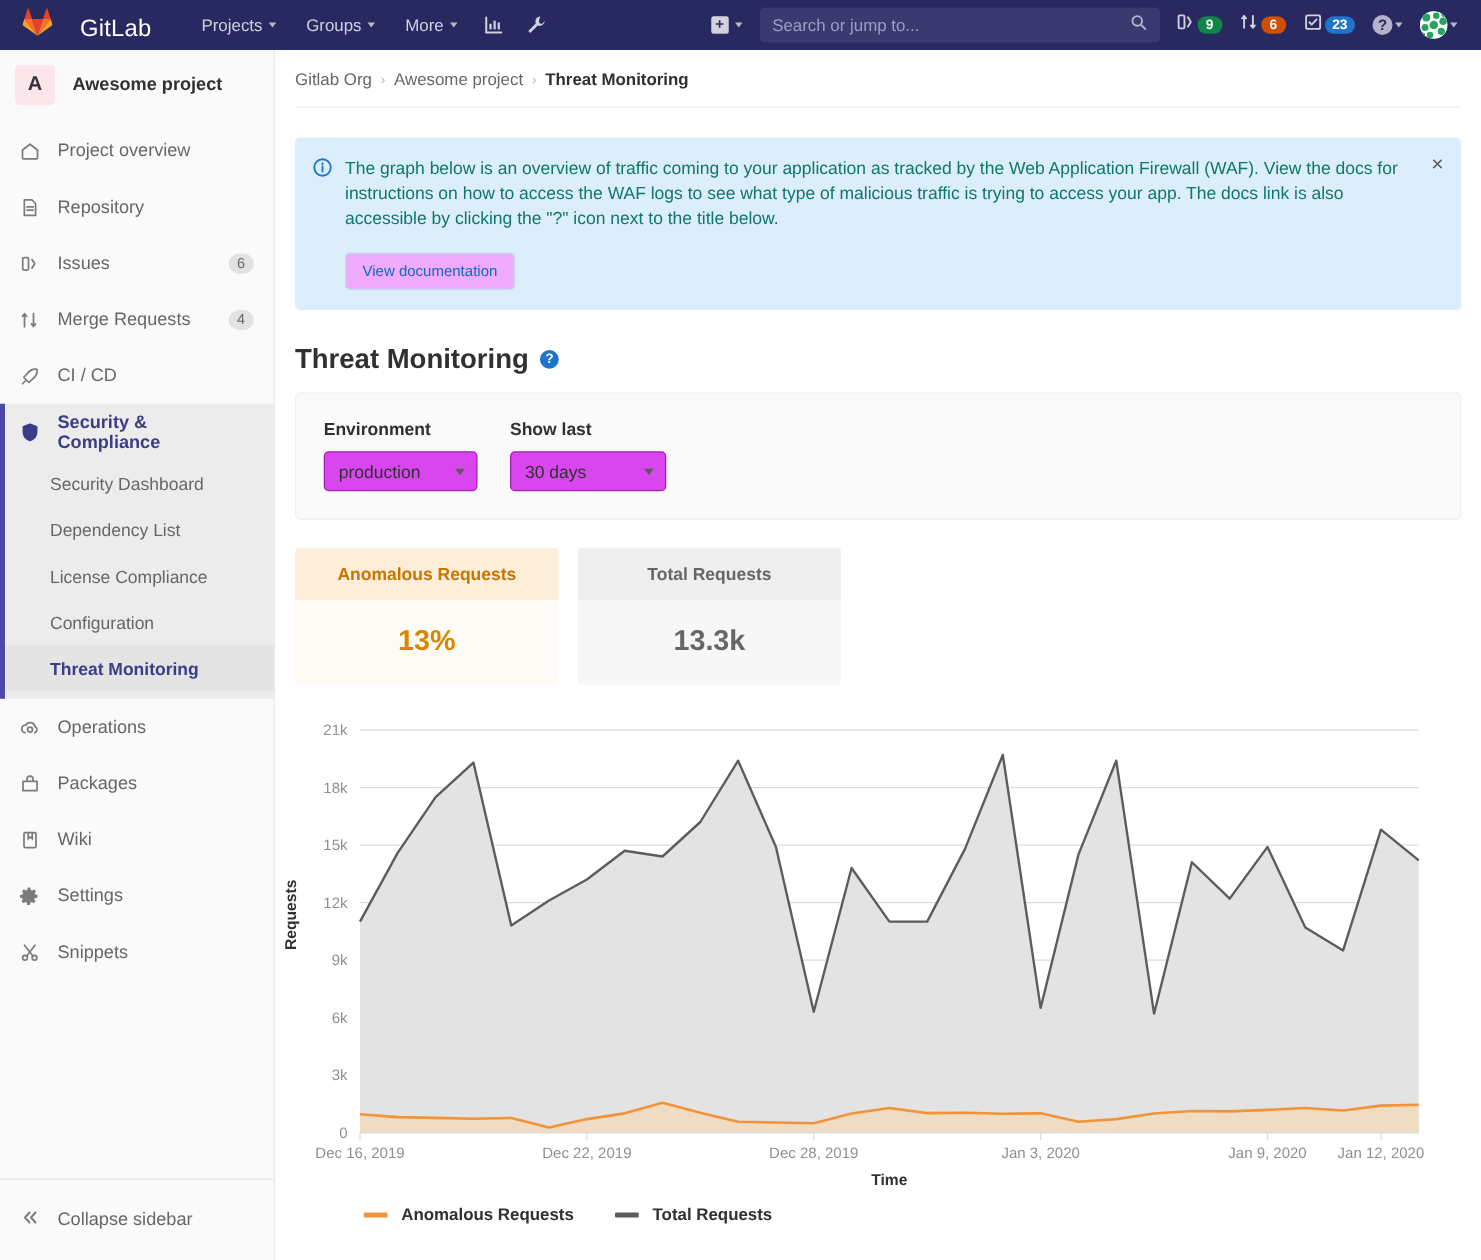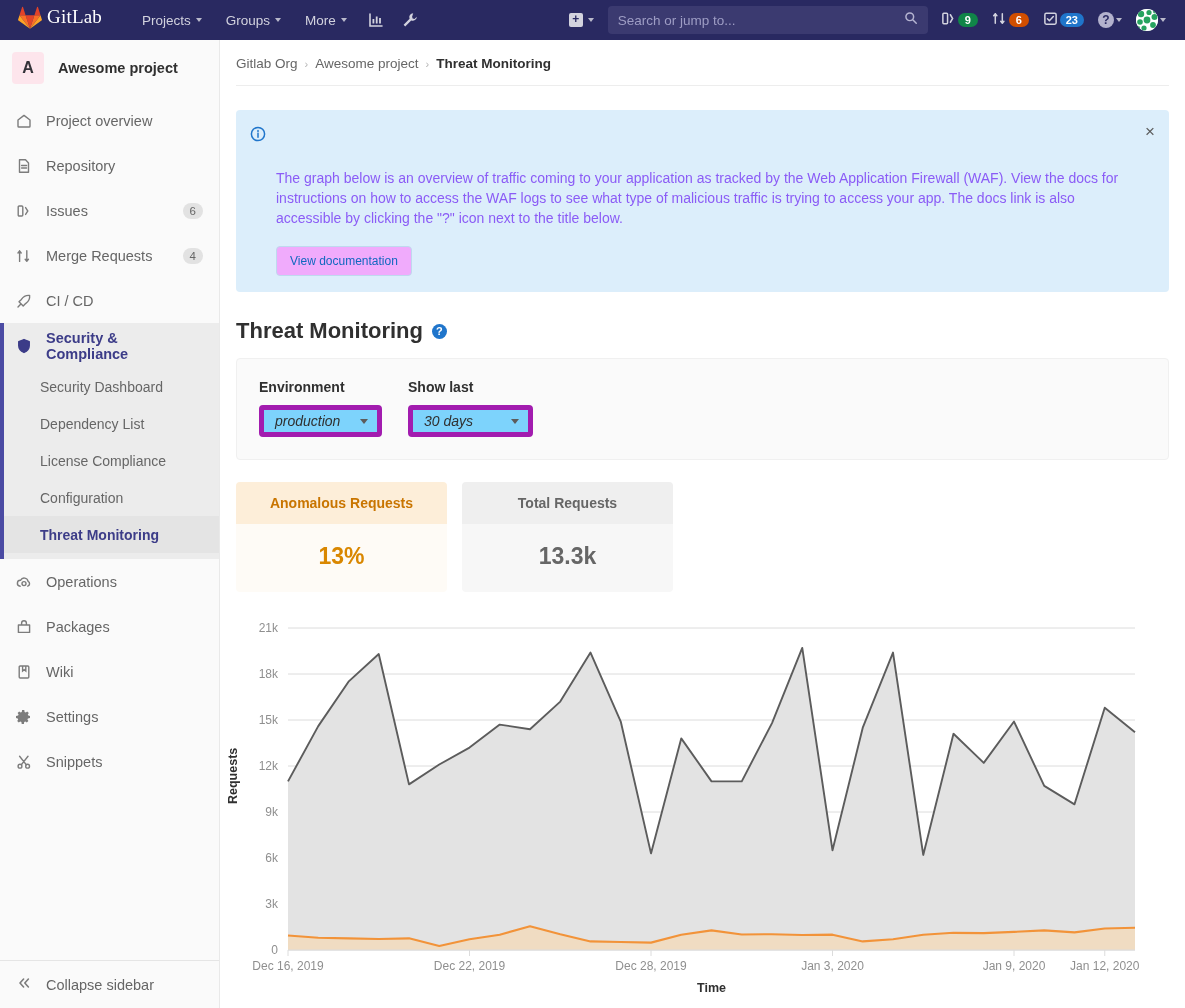--- a/index.html
+++ b/index.html
@@ -7,21 +7,21 @@
     width: 1185px; height: 1008px;
     font-family: "Liberation Sans", sans-serif;
     background: #fff;
     overflow: hidden;
   }
   
   .topnav {
     position: absolute; top: 0; left: 0; width: 1185px; height: 40px;
     background: #292961; display: flex; align-items: center;
   }
-  .gl-logo-wrap { display: flex; align-items: flex-start; padding-left: 18px; gap: 5px; font-family: Liberation Serif, serif; }
+  .gl-logo-wrap { display: flex; align-items: flex-end; padding-left: 18px; gap: 22px; }
   .gl-logo-text { color: #fff; font-size: 19px; font-weight: 400; letter-spacing: .2px; }
   .topnav-items { display: flex; align-items: flex-start; margin-left: 28px; gap: 0; }
   .tn-item {
     color: #d2d2de; font-size: 13.5px; padding: 0 12px; height: 40px;
     display: flex; align-items: center; gap: 5px; cursor: pointer;
   }
   .caret { display:inline-block; width:0;height:0;border-left:3.5px solid transparent;border-right:3.5px solid transparent;border-top:4px solid currentColor; opacity:.85; }
   .tn-icon { color: #d2d2de; padding: 0 9px; height:40px; display:flex; align-items:center; cursor:pointer;}
   .nav-right { margin-left: auto; display: flex; align-items: center; padding-right: 12px; gap: 0; }
   .plus-box {
@@ -67,61 +67,61 @@
   .nav-li.active {
     background:#ececec;color:#3c3c88;font-weight:700;
   }
   .nav-li.active::before{content:"";position:absolute;left:0;top:0;bottom:0;width:4px;background:#4b4ba3;}
   .nav-li.active .ico svg { stroke:#3c3c88; fill:#3c3c88; }
   .subnav { background:#ececec; list-style:none; position:relative; padding-bottom:6px;}
   .subnav::before{content:"";position:absolute;left:0;top:0;bottom:0;width:4px;background:#4b4ba3;}
   .sub-li{ height:37px;display:flex;align-items:center;padding-left:40px;font-size:14px;color:#666;cursor:pointer;}
   .sub-li.active{ color:#3c3c88;font-weight:700;background:#e4e4e4; }
   .collapse-bar{
-    position:absolute;bottom:0;left:0;width:219px;height:48px;border-top:1px solid #e5e5e5;
+    position:absolute;bottom:0;left:0;width:219px;height:65px;border-top:1px solid #e5e5e5;
     display:flex;align-items:center;gap:14px;padding-left:16px;color:#666;font-size:14.5px;cursor:pointer;background:#fafafa;
   }
 
   
   .main { position:absolute; top:40px; left:220px; width:965px; height:994px; background:#fff; overflow:hidden; }
   .breadcrumb {
     display:flex;align-items:center;gap:7px;padding:16px 0 14px 16px;font-size:13.5px;color:#666;
     border-bottom:1px solid #ededed; margin:0 16px 0 16px; padding-left:0;
   }
   .bc-link{color:#666;cursor:pointer;}
   .bc-sep{color:#b5b5b5;font-size:11px;}
   .bc-current{color:#303030;font-weight:700;}
 
   .alert {
     margin:24px 16px 0 16px; background:#dceefb; border:0; border-radius:4px;
     padding:14px 16px 16px 14px; position:relative; display:flex; gap:10px;
   }
   .alert-ico { flex:0 0 16px; color:#1f75cb; margin-top:2px; }
-  .alert-txt { font-size:14px; line-height:20px; color:#8b5cf6; max-width:850px;margin-top:44px; }
+  .alert-txt { font-size:14px; line-height:20px; color:#0f766e; max-width:850px; }
   .alert-btn {
     margin-top:18px; display:inline-block; background:#f0abfc; border:1px solid #bfd9ee;
     color:#1068bf; font-size:12px; padding:7px 13px; border-radius:4px; cursor:pointer;
     font-family:"Liberation Sans", sans-serif;
   }
   .alert-x { position:absolute; right:14px; top:13px; color:#5c5c5c; font-size:17px; cursor:pointer; line-height:1; }
 
   .page-title-row{ display:flex;align-items:center;gap:9px; margin:26px 16px 14px 16px; }
   .page-title{ font-size:22px; font-weight:600; color:#303030; }
   .qmark{ width:15px;height:15px;border-radius:50%;background:#1f75cb;color:#fff;font-size:11px;font-weight:700;
     display:flex;align-items:center;justify-content:center;cursor:pointer;}
 
   .filter-panel{
     margin:0 16px; background:#fafafa; border:1px solid #f0f0f0; border-radius:4px;
     padding:20px 22px 22px 22px; display:flex; gap:26px;
   }
   .filter-lbl{ font-size:14px;font-weight:700;color:#303030;margin-bottom:10px; }
   .select-box{
-    width:123px;height:32px;background:#7dd3fc;border:5px solid #a21caf;border-radius:4px;
+    width:123px;height:32px;background:#d946ef;border:1px solid #a21caf;border-radius:4px;
     display:flex;align-items:center;justify-content:space-between;padding:0 9px 0 11px;
-    font-size:14px;color:#303030;cursor:pointer;font-style:italic;
+    font-size:14px;color:#303030;cursor:pointer;
   }
   .sel-caret{width:0;height:0;border-left:4px solid transparent;border-right:4px solid transparent;border-top:5px solid #5c5c5c;}
   .select-box.wide{width:125px;}
 
   .cards{ display:flex; gap:15px; margin:22px 16px 0 16px; }
   .card{ width:211px; border-radius:4px; overflow:hidden; }
   .card-head{ padding:13px 0; text-align:center; font-size:14px; font-weight:700; }
   .card-body{ padding:19px 0 22px 0; text-align:center; font-size:23px; font-weight:700; }
   .card.anom .card-head{ background:#fdeed9; color:#c97500; }
   .card.anom .card-body{ background:#fefbf6; color:#d98700; }

